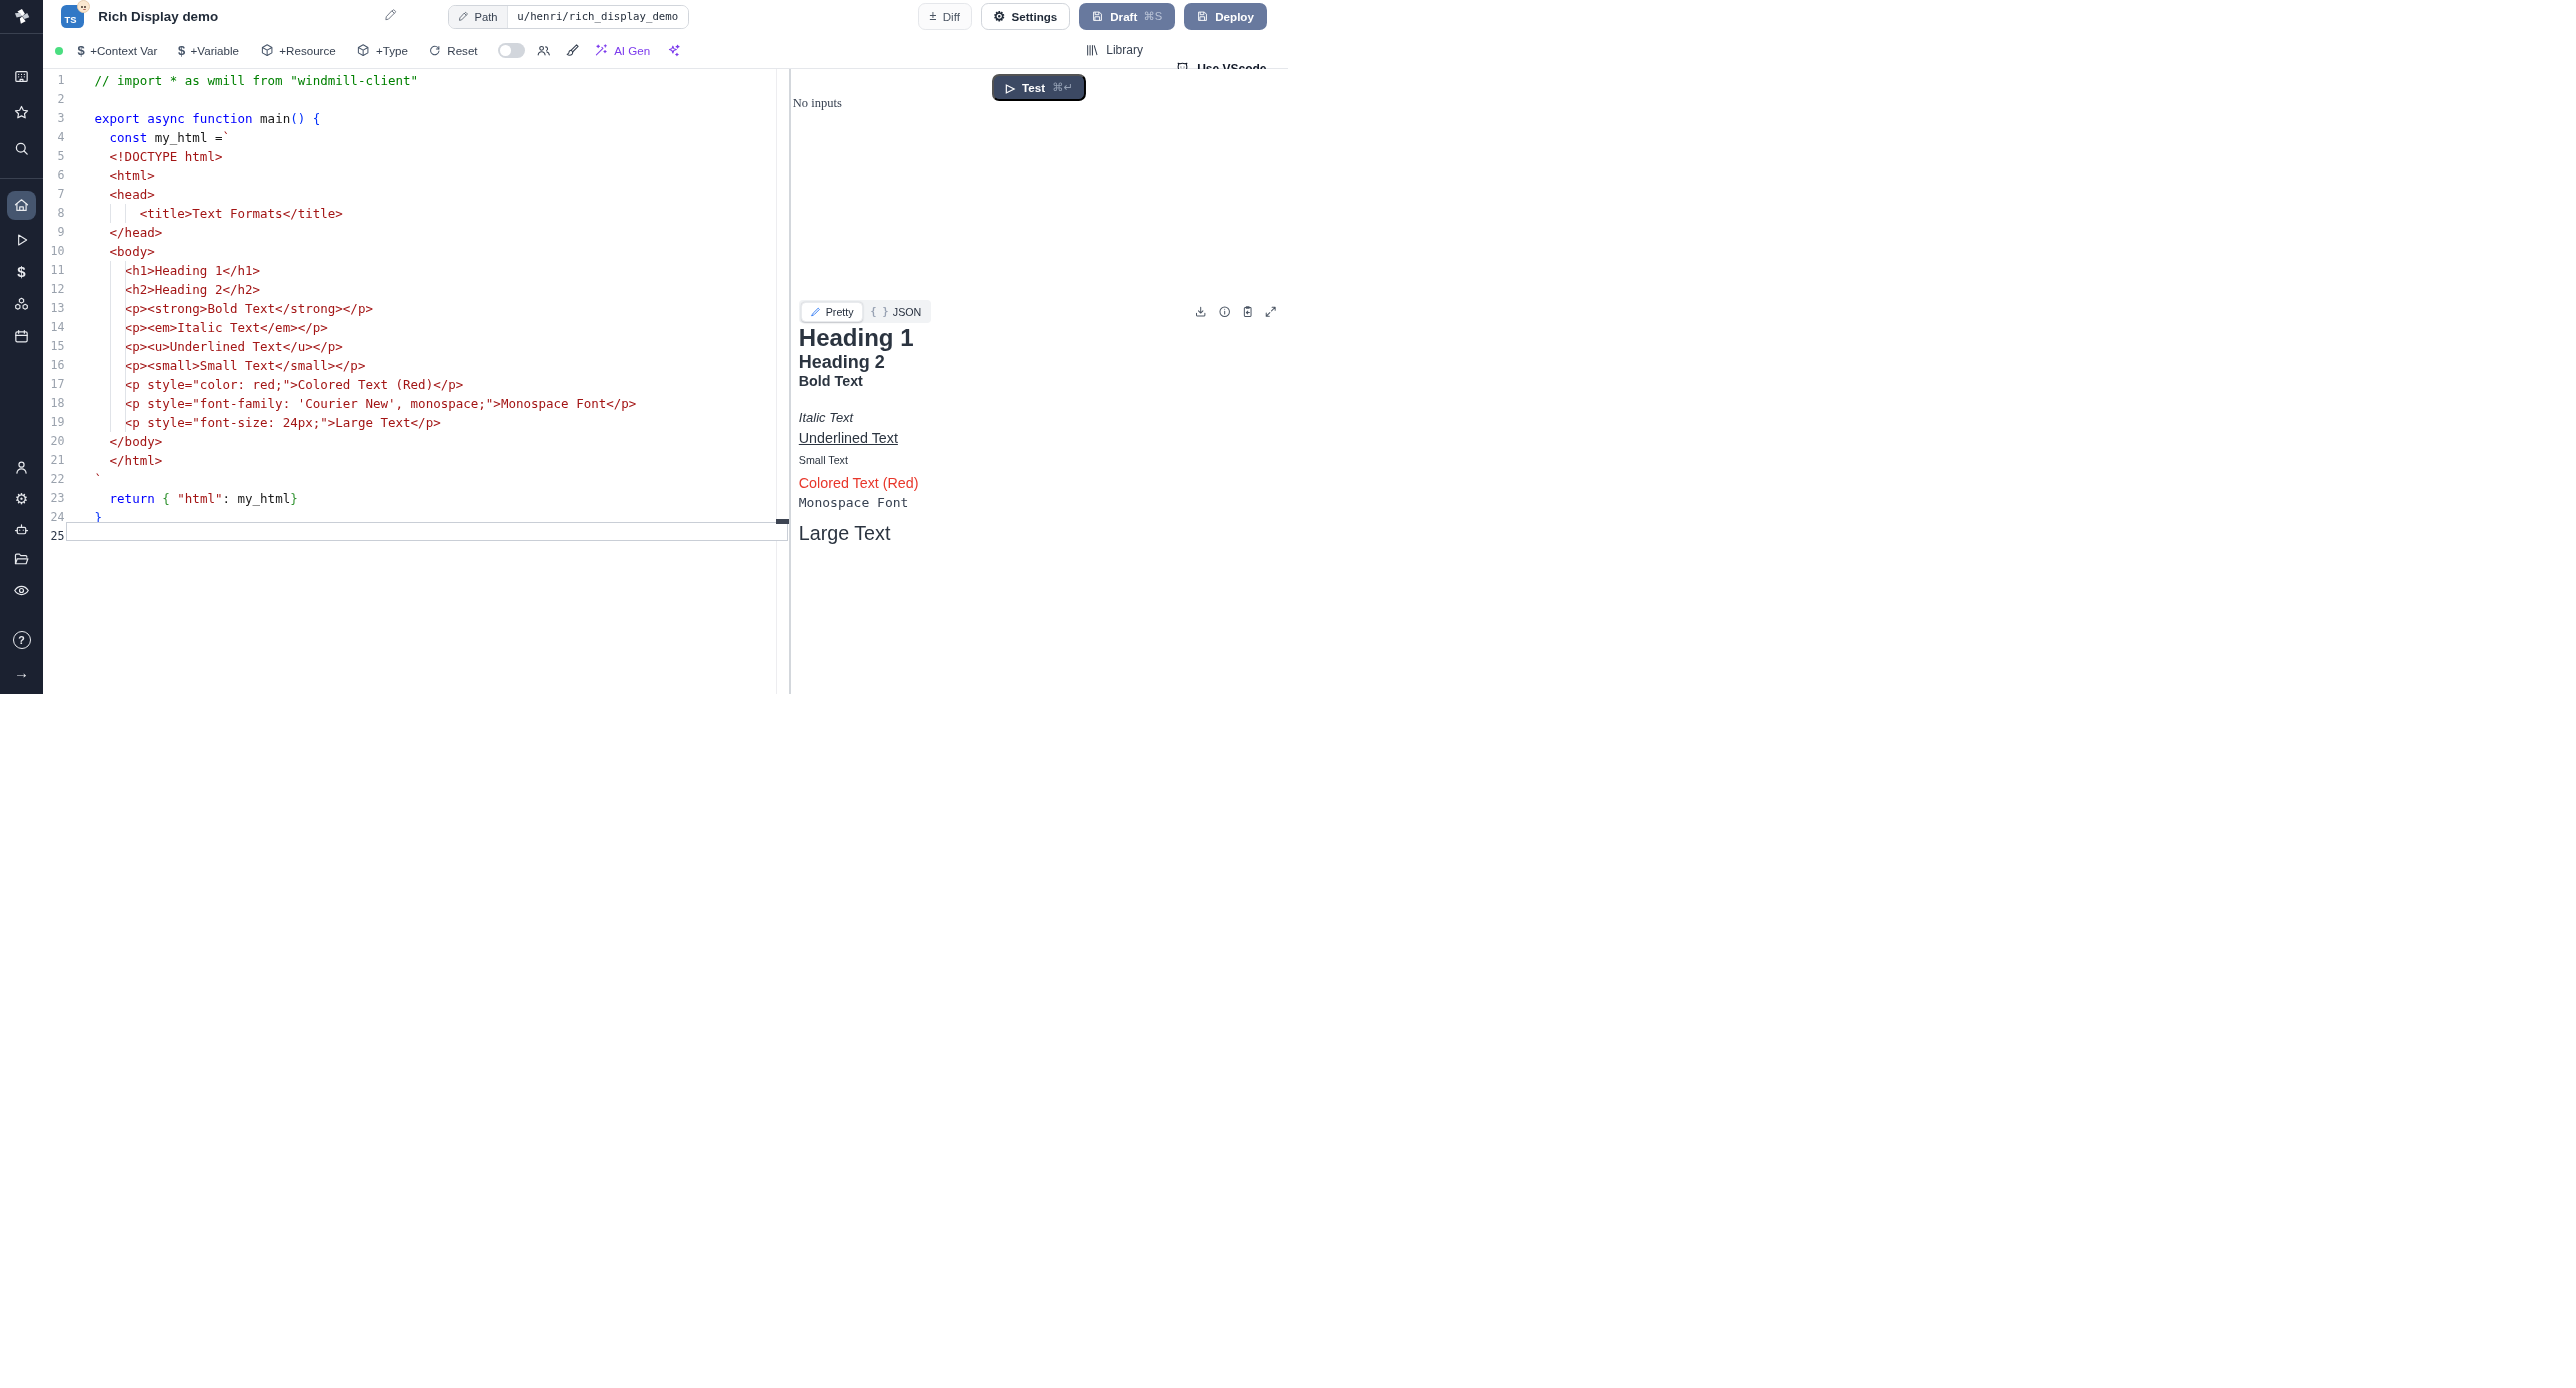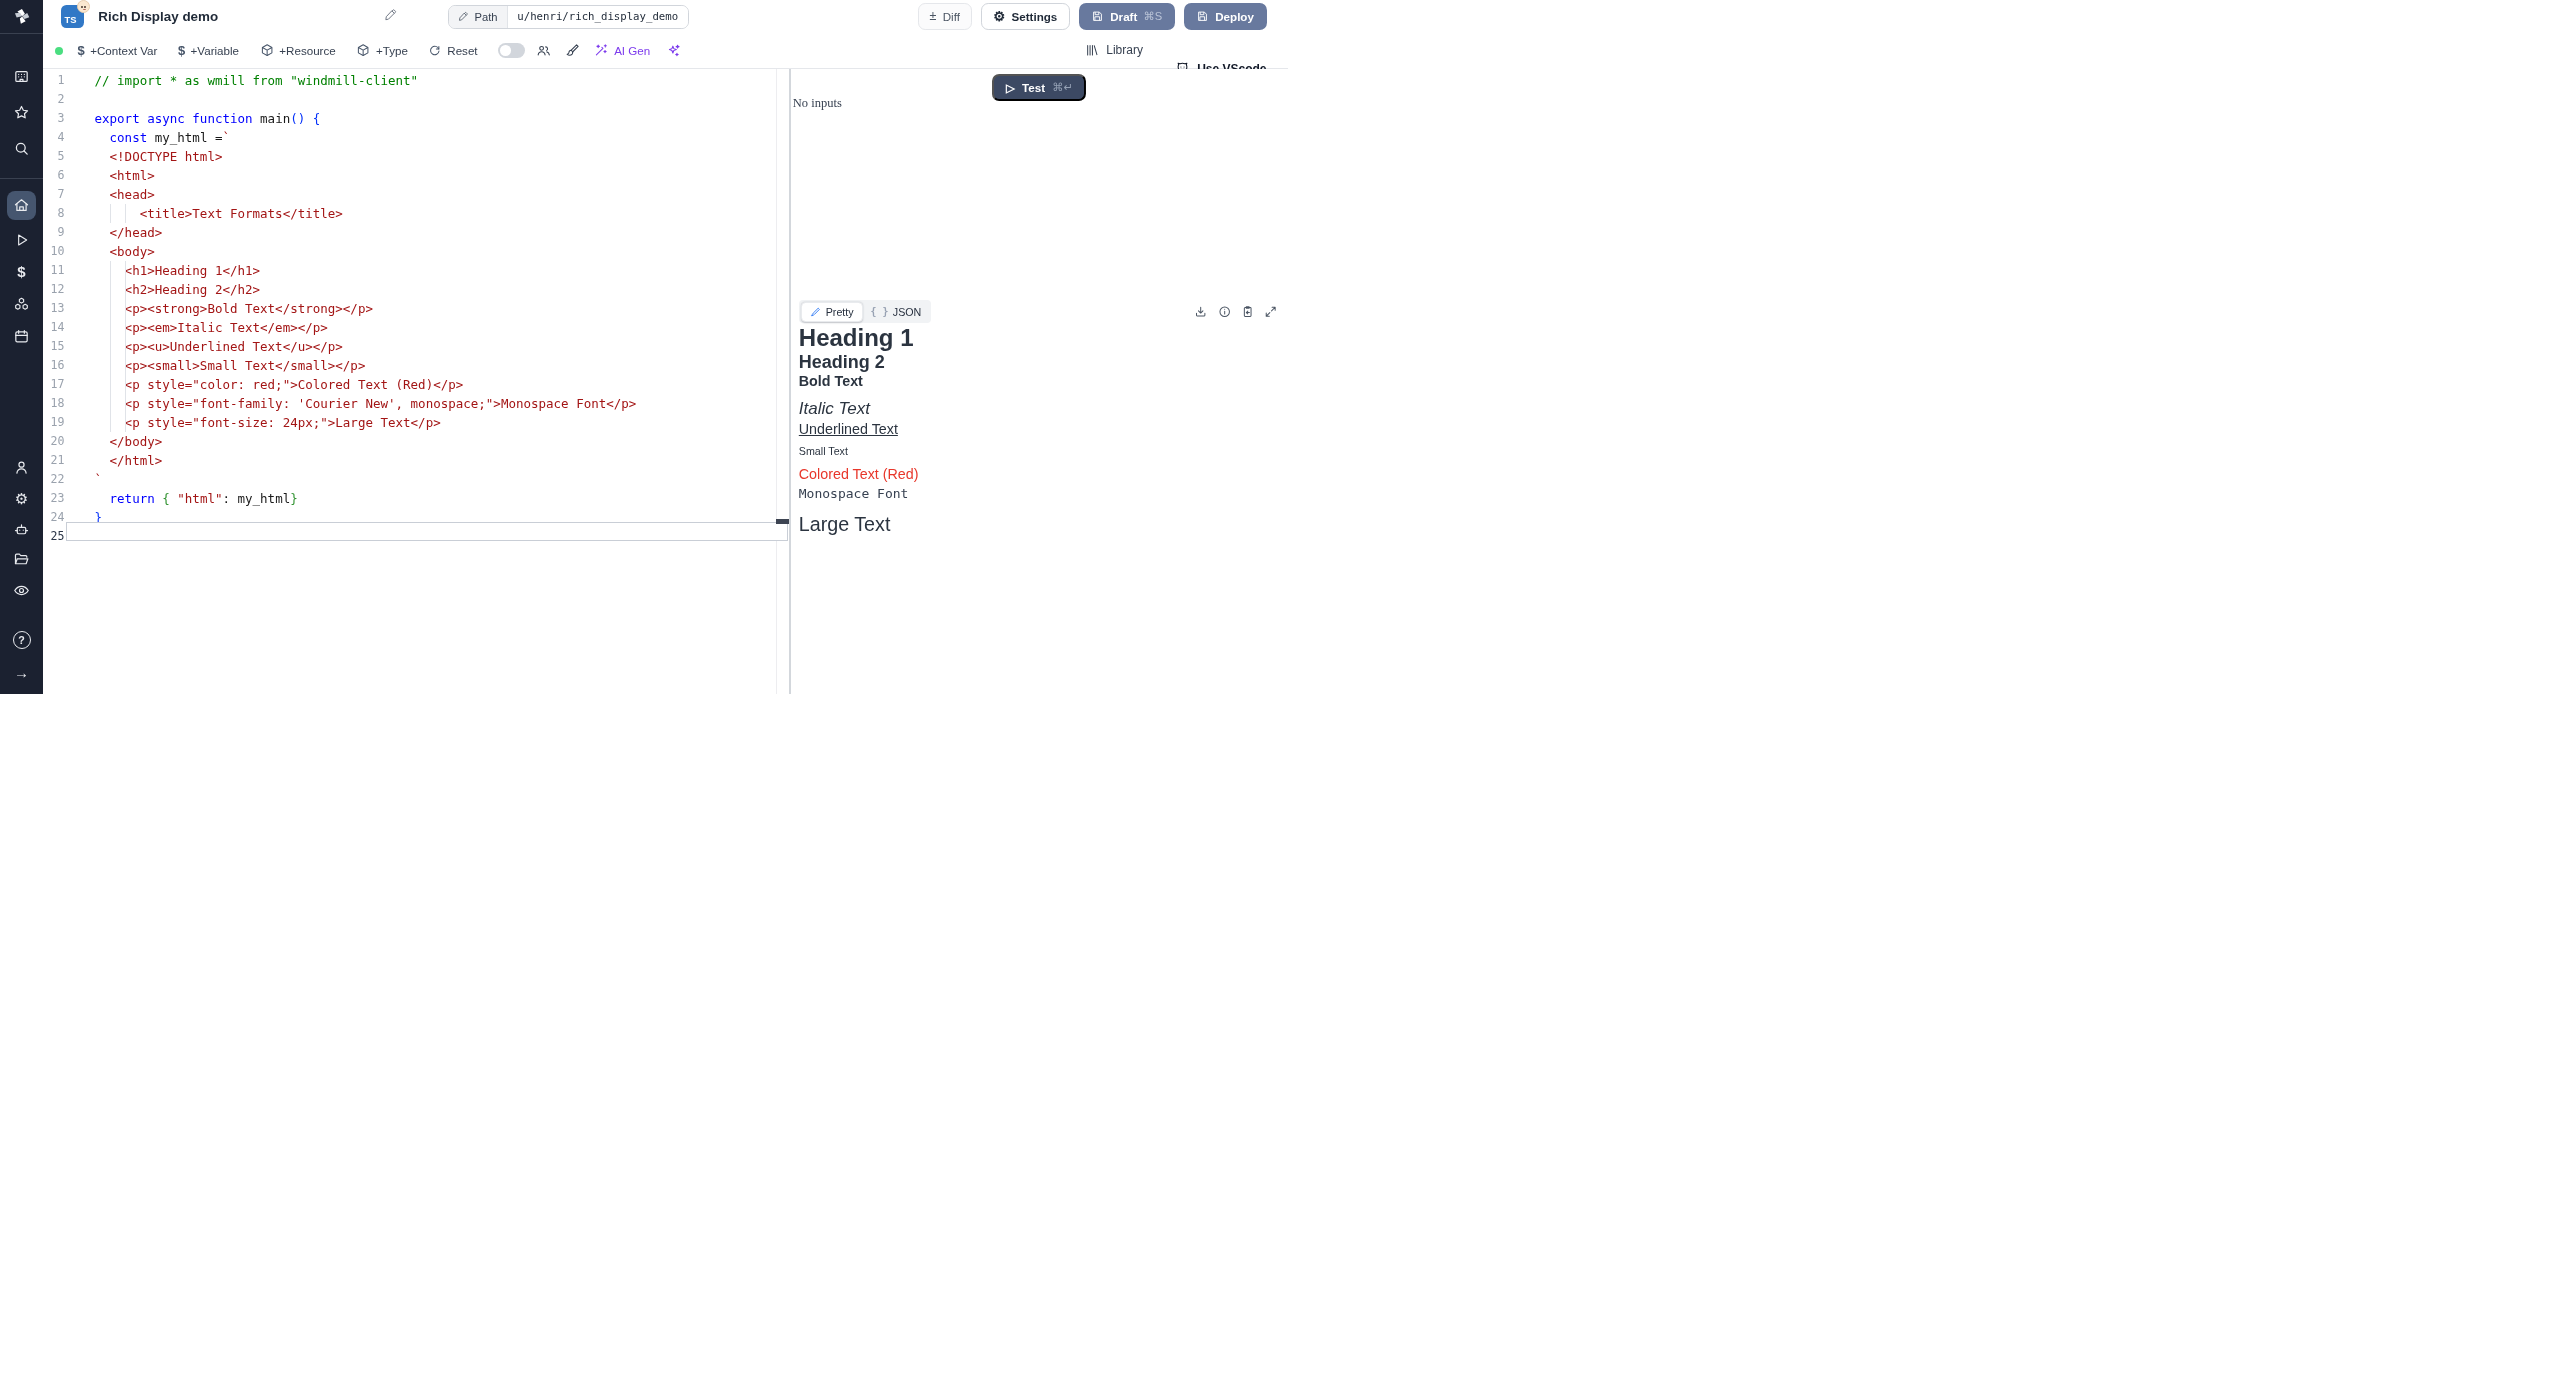--- a/index.html
+++ b/index.html
@@ -91,21 +91,21 @@
   .seg-item { display:flex; align-items:center; gap:4.5px; padding:0 8px; height:19.7px; border-radius:4.5px; font-size:10.7px; color:#27303f; cursor:pointer; }
   .seg-item.active { background:#fff; box-shadow:0 0.9px 1.8px rgba(16,24,40,.22); border:0.9px solid #e9ebee; font-weight:500; }
   .braces { color:#98a2b3; font-weight:700; font-size:9.8px; font-family:"DejaVu Sans Mono", monospace; }
   .result-actions { display:flex; align-items:center; gap:9.8px; color:#4b5563; }
   .result-actions .act { display:flex; cursor:pointer; }
 
   .result-body { margin:0.9px 10.7px 0 8px; color:#2b3440; }
   .r-h1 { font-size:24px; font-weight:700; line-height:28px; }
   .r-h2 { font-size:18px; font-weight:700; line-height:20.6px; }
   .r-bold { font-size:14.3px; font-weight:700; line-height:16px; }
-  .r-italic { font-size:17px; font-style:italic; line-height:16px; margin-top:12px; }
+  .r-italic { font-size:13px; font-style:italic; line-height:16px; margin-top:21px; }
   .r-underline { font-size:14.3px; text-decoration:underline; line-height:16px; margin-top:4.5px; }
   .r-small { font-size:10.7px; line-height:12.5px; margin-top:8px; }
   .r-red { font-size:14.3px; color:#e8372b; line-height:16px; margin-top:8px; }
   .r-mono { font-size:13px; font-family:"DejaVu Sans Mono", monospace; line-height:15px; margin-top:4.5px; color:#374151; }
   .r-large { font-size:19.7px; line-height:23px; margin-top:11.6px; }
 </style>
 </head>
 <body>
 
 <div id="app">

